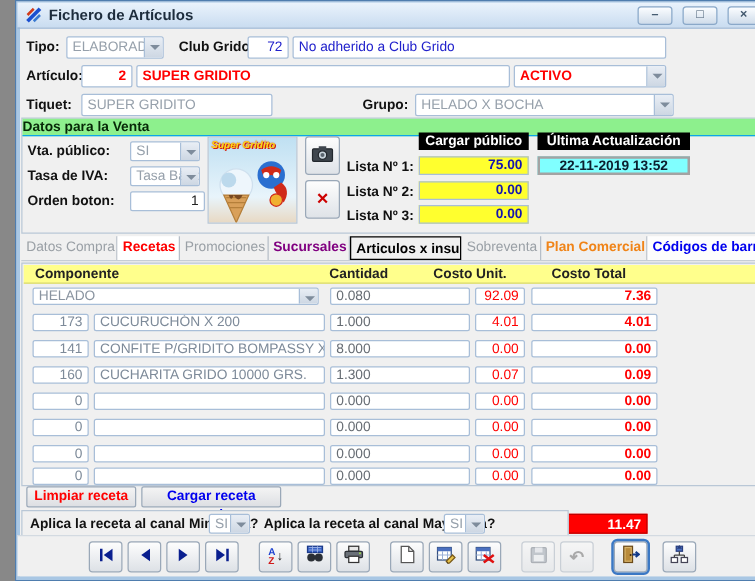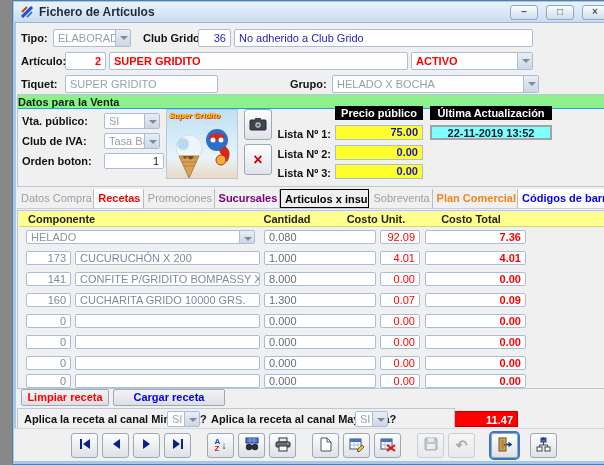--- a/index.html
+++ b/index.html
@@ -149,21 +149,21 @@
     <span class="winbtn">–</span>
     <span class="winbtn">□</span>
     <span class="winbtn close">×</span>
   </div>
 
   <span class="lbl" style="left:8px;top:31px;">Tipo:</span>
   <div class="fld sel gray" style="left:40px;top:28px;width:78px;">
     <span>ELABORADO</span><span class="chev"></span>
   </div>
   <span class="lbl" style="left:130px;top:31px;">Club Grido:</span>
-  <div class="fld right blue" style="left:185px;top:28px;width:33px;">36</div>
+  <div class="fld right blue" style="left:185px;top:28px;width:33px;">72</div>
   <div class="fld blue" style="left:221px;top:28px;width:299px;">No adherido a Club Grido</div>
 
   <span class="lbl" style="left:8px;top:54px;">Artículo:</span>
   <div class="fld right red bold" style="left:52px;top:51px;width:41px;">2</div>
   <div class="fld red bold" style="left:96px;top:51px;width:299px;">SUPER GRIDITO</div>
   <div class="fld sel red bold" style="left:398px;top:51px;width:122px;">
     <span>ACTIVO</span><span class="chev"></span>
   </div>
 
   <span class="lbl" style="left:8px;top:77px;">Tiquet:</span>
@@ -173,21 +173,21 @@
     <span>HELADO X BOCHA</span><span class="chev"></span>
   </div>
 
   <div class="panel" style="left:4px;top:93px;width:596px;height:93px;">
     <div class="greenbar">Datos para la Venta</div>
 
     <span class="lbl" style="left:4px;top:20px;">Vta. público:</span>
     <div class="fld sel gray" style="left:86px;top:18px;width:56px;height:16px;line-height:14px;">
       <span>SI</span><span class="chev"></span>
     </div>
-    <span class="lbl" style="left:4px;top:40px;">Club de IVA:</span>
+    <span class="lbl" style="left:4px;top:40px;">Tasa de IVA:</span>
     <div class="fld sel gray" style="left:86px;top:38px;width:56px;height:16px;line-height:14px;">
       <span>Tasa Básica</span><span class="chev"></span>
     </div>
     <span class="lbl" style="left:4px;top:60px;">Orden boton:</span>
     <div class="fld right" style="left:86px;top:58px;width:60px;height:16px;line-height:14px;">1</div>
 
     <div class="product">
       <span class="logo">Super Gridito</span>
       <svg width="72" height="70" viewBox="0 0 72 70" style="position:absolute;left:0;top:0;">
         <circle cx="22" cy="38" r="13" fill="#eef6fc" stroke="#cfe0ee"></circle>
@@ -215,21 +215,21 @@
       </span>
     </div>
     <div class="smallbtn" style="left:226px;top:49px;width:28px;height:31px;">
       <span class="xglyph">×</span>
     </div>
 
     <span class="lbl" style="left:258px;top:33px;width:55px;text-align:right;">Lista Nº 1:</span>
     <span class="lbl" style="left:258px;top:53px;width:55px;text-align:right;">Lista Nº 2:</span>
     <span class="lbl" style="left:258px;top:72px;width:55px;text-align:right;">Lista Nº 3:</span>
 
-    <div class="blackhdr" style="left:317px;top:11px;width:88px;">Precio público</div>
+    <div class="blackhdr" style="left:317px;top:11px;width:88px;">Cargar público</div>
     <div class="blackhdr" style="left:412px;top:11px;width:122px;">Última Actualización</div>
 
     <div class="yellowfld" style="left:317px;top:30px;width:88px;">75.00</div>
     <div class="yellowfld" style="left:317px;top:50px;width:88px;">0.00</div>
     <div class="yellowfld" style="left:317px;top:69px;width:88px;">0.00</div>
     <div class="cyanfld" style="left:412px;top:30px;width:122px;">22-11-2019 13:52</div>
   </div>
 
   <div class="tabs">
     <div class="tab t-gray">Datos Compra</div>

